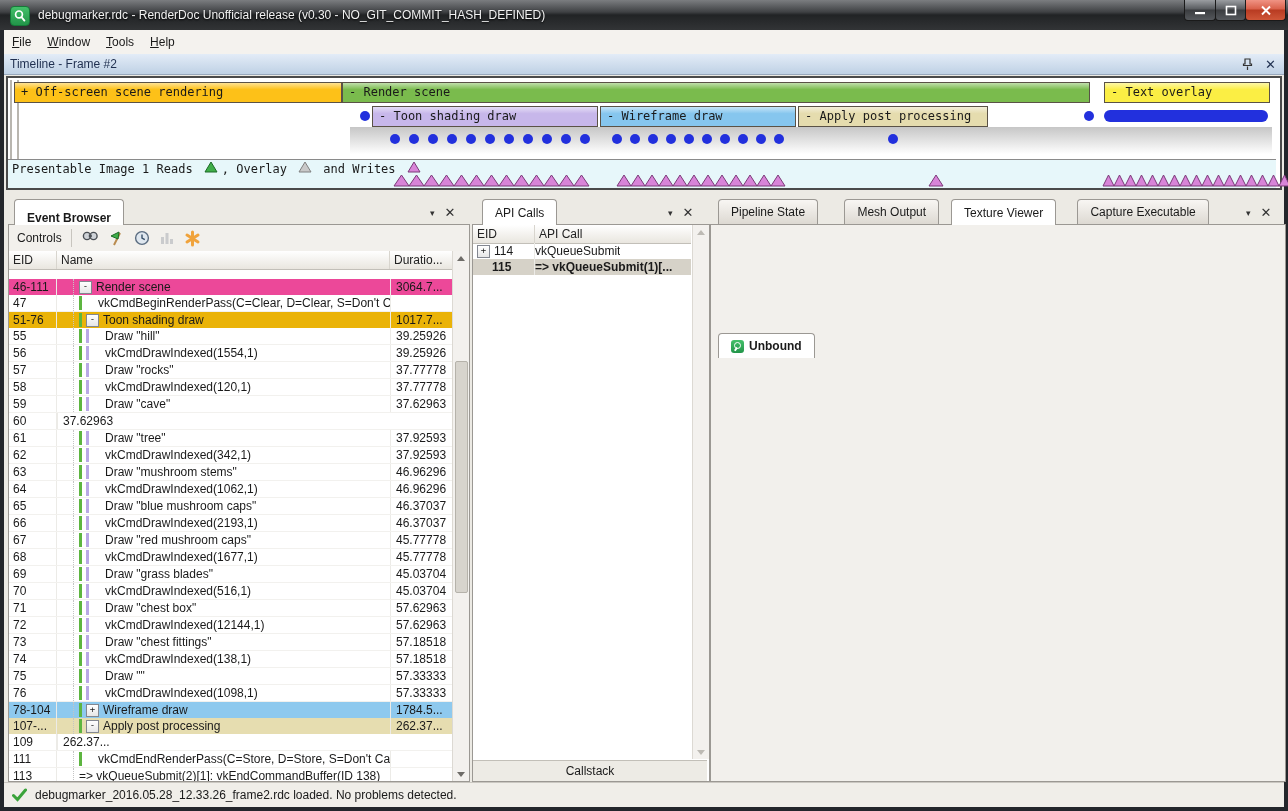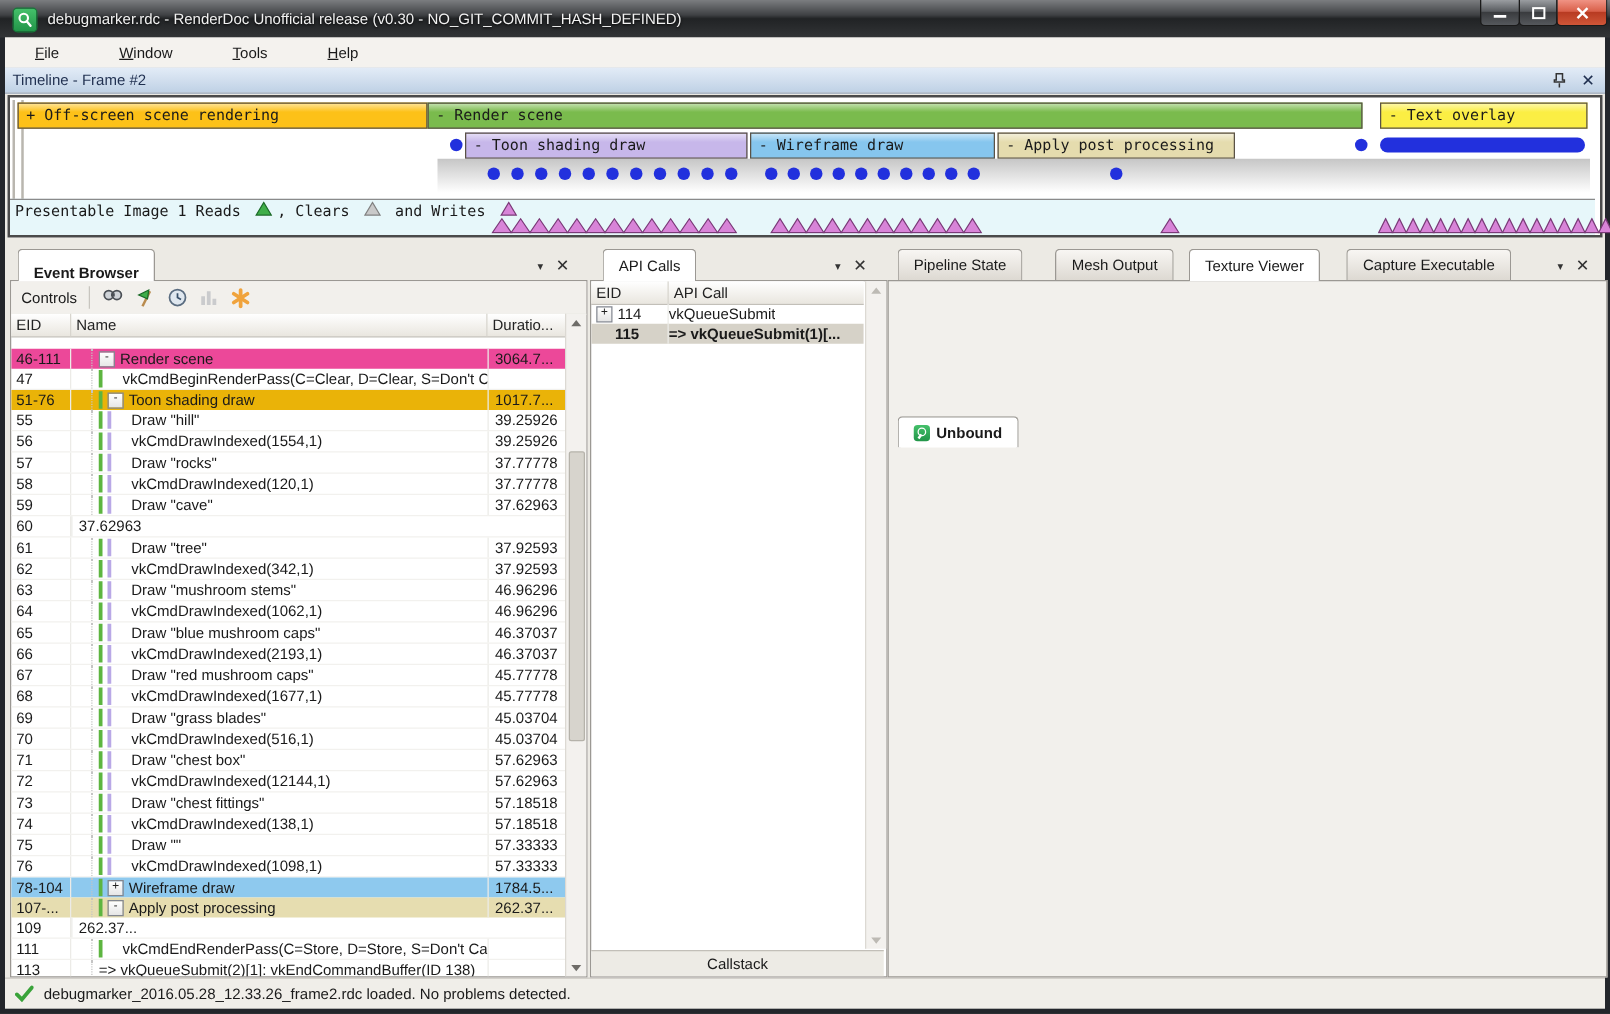--- a/index.html
+++ b/index.html
@@ -13,21 +13,21 @@
     background:linear-gradient(180deg,#44c06a,#229549);border:1px solid #157a38;}
   .appicon svg{position:absolute;left:2px;top:2px;}
   .title-text{left:38px;top:8px;color:#f2f2f2;text-shadow:0 1px 2px #000;}
   .winbtn{top:0;height:20px;border:1px solid #1a1a1a;border-top:none;
     background:linear-gradient(180deg,#9a9da1 0%,#595c60 45%,#3a3c3f 50%,#55585c 100%);
     border-radius:0 0 4px 4px;display:flex;align-items:center;justify-content:center;}
   .winbtn.close{background:linear-gradient(180deg,#f09384 0%,#d9604a 45%,#b83b22 50%,#cf5638 100%);}
   
   .client{left:4px;top:30px;width:1280px;height:777px;background:#eceae4;}
   .menubar{left:4px;top:30px;width:1280px;height:24px;background:#f4f2ee;border-bottom:1px solid #dad7d1;display:flex;align-items:center;}
-  .menu-item{padding:4px 24px;}
+  .menu-item{padding:4px 8px;}
   .menu-item u{text-decoration:underline;}
   
   .tl-header{left:4px;top:54px;width:1280px;height:20px;
     background:linear-gradient(180deg,#e3ecf7,#bfd1e5);border-bottom:1px solid #98a8bc;
     display:flex;align-items:center;color:#1f2f4f;}
   .tl-header .lbl{padding-left:6px;}
   .tl-box{left:6px;top:76px;width:1272px;height:110px;background:#fff;border:2px solid #4a4a4a;}
   .tl-grip{left:2px;top:2px;width:5px;height:106px;border-left:2px solid #b9b6af;border-right:2px solid #b9b6af;}
   .tl-bar{position:absolute;height:21px;border:1px solid #5a5246;box-sizing:border-box;
     font-family:"DejaVu Sans Mono",monospace;font-size:12px;line-height:19px;
@@ -175,21 +175,21 @@
       <div class="tl-dot" style="left: 694px; top: 56px; background: rgb(34, 48, 221);"></div>
       <div class="tl-dot" style="left: 712px; top: 56px; background: rgb(34, 48, 221);"></div>
       <div class="tl-dot" style="left: 730px; top: 56px; background: rgb(34, 48, 221);"></div>
       <div class="tl-dot" style="left: 748px; top: 56px; background: rgb(34, 48, 221);"></div>
       <div class="tl-dot" style="left: 766px; top: 56px; background: rgb(34, 48, 221);"></div>
       <div class="tl-dot" style="left: 880px; top: 56px; background: rgb(34, 48, 221);"></div>
       <div class="tl-pill" style="left: 1096px; top: 32px; width: 164px; background: rgb(34, 48, 221);"></div>
       <div class="tl-strip">
         <div class="tl-legend"><span>Presentable Image 1 Reads </span><span><svg width="14" height="12" viewBox="0 0 14 12">
               <polygon points="1,11 7,1 13,11" fill="#3fae49" stroke="#1c6b28"></polygon>
-            </svg></span><span>, Clears </span><span><svg width="14" height="12" viewBox="0 0 14 12">
+            </svg></span><span>, Overlay </span><span><svg width="14" height="12" viewBox="0 0 14 12">
               <polygon points="1,11 7,1 13,11" fill="#c9c9c9" stroke="#808080"></polygon>
             </svg></span><span> and Writes </span><span><svg width="14" height="12" viewBox="0 0 14 12">
               <polygon points="1,11 7,1 13,11" fill="#d884d8" stroke="#7a3a78"></polygon>
             </svg></span></div>
         <div style="position: absolute; left: 385px; top: 14px; width: 197px; height: 13px;"><svg width="197" height="13">
             <polygon points="1,12 8.5,1 16,12" fill="#d884d8" stroke="#7a3a78"></polygon>
             <polygon points="16,12 23.5,1 31,12" fill="#d884d8" stroke="#7a3a78"></polygon>
             <polygon points="31,12 38.5,1 46,12" fill="#d884d8" stroke="#7a3a78"></polygon>
             <polygon points="46,12 53.5,1 61,12" fill="#d884d8" stroke="#7a3a78"></polygon>
             <polygon points="61,12 68.5,1 76,12" fill="#d884d8" stroke="#7a3a78"></polygon>

